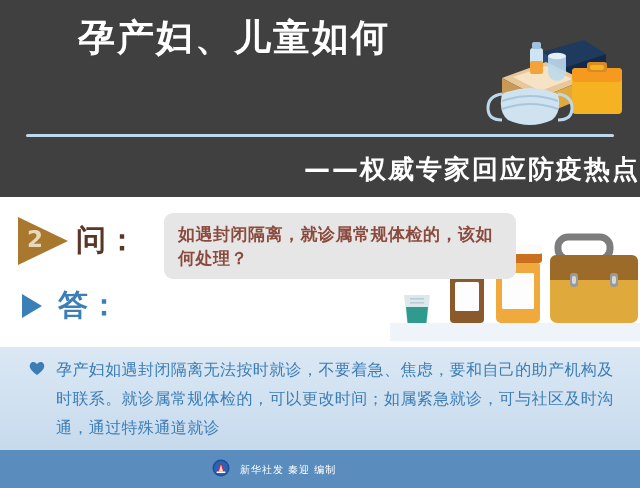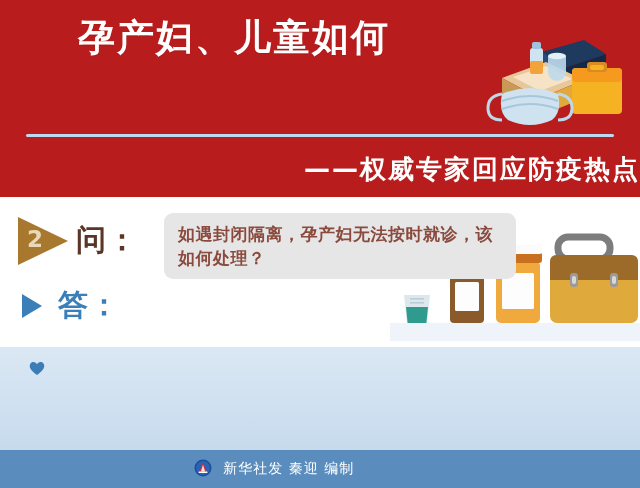--- a/index.html
+++ b/index.html
@@ -6,21 +6,21 @@
   body{
     width:640px;height:488px;overflow:hidden;
     font-family:"DejaVu Sans","Liberation Sans",sans-serif;
     background:#ffffff;
   }
   .poster{position:relative;width:640px;height:488px;overflow:hidden;background:#fff;}
 
   
   .header{
     position:absolute;left:0;top:0;width:640px;height:197px;
-    background:#b91c1c;
+    background:#404040;
   }
   .header-inner{position:absolute;left:0;top:0;width:640px;height:197px;}
   .title-block{
     position:absolute;left:78px;top:16px;width:400px;
   }
   .title-line{
     color:#ffffff;font-weight:bold;font-size:37px;line-height:44px;
     letter-spacing:2px;white-space:nowrap;
     text-shadow:0 1px 1px rgba(0,0,0,.08);
   }
@@ -91,21 +91,21 @@
     color:#3c7db6;font-size:16px;line-height:29px;letter-spacing:.4px;
   }
 
   
   .footer{
     position:absolute;left:0;top:450px;width:640px;height:38px;
     background:#5a8dbd;
   }
   .credit{
     position:absolute;left:0;top:9px;width:548px;text-align:center;
-    color:#ffffff;font-size:14px;letter-spacing:1px;
+    color:#ffffff;font-size:10px;letter-spacing:1px;
   }
   .credit .logo{display:inline-block;vertical-align:-4px;margin-right:6px;}
 </style>
 </head>
 <body>
 
 <div class="poster">
 
   <div class="header">
     <div class="header-inner">
@@ -183,36 +183,37 @@
       </svg>
     </div>
 
     <div class="q-row">
       <div class="num-tri">
         <div class="tri"></div>
         <div class="num">2</div>
       </div>
       <div class="q-label">问：</div>
       <div class="q-bubble">
-        <div class="q-text">如遇封闭隔离，孕产妇无法按时就诊，该如何处理？</div>
+        <div class="q-text">如遇封闭隔离，就诊属常规体检的，该如何处理？</div>
       </div>
     </div>
 
     <div class="a-row">
       <div class="a-tri"></div>
       <div class="a-label">答：</div>
     </div>
   </div>
 
   <div class="ans-panel">
     <div class="heart">
       <svg width="18" height="18" viewBox="0 0 18 18" xmlns="http://www.w3.org/2000/svg">
         <path d="M9 16 C2 11 0.5 7 2.6 4.4 C4.4 2.2 7.4 2.8 9 5.2 C10.6 2.8 13.6 2.2 15.4 4.4 C17.5 7 16 11 9 16 Z" fill="#3c7db6"></path>
       </svg>
     </div>
+    <div class="ans-text">孕产妇如遇封闭隔离无法按时就诊，不要着急、焦虑，要和自己的助产机构及时联系。就诊属常规体检的，可以更改时间；如属紧急就诊，可与社区及时沟通，通过特殊通道就诊</div>
   </div>
 
   <div class="footer">
     <div class="credit">
       <span class="logo">
         <svg width="18" height="18" viewBox="0 0 18 18" xmlns="http://www.w3.org/2000/svg">
           <circle cx="9" cy="9" r="8.5" fill="#1b4f9c"></circle>
           <circle cx="9" cy="9" r="7" fill="#2a63b5"></circle>
           <path d="M9 3.5 L12.6 12.5 L5.4 12.5 Z" fill="#d82b2b"></path>
           <path d="M9 5.8 L11.1 12.5 L6.9 12.5 Z" fill="#ffffff" opacity="0.85"></path>

